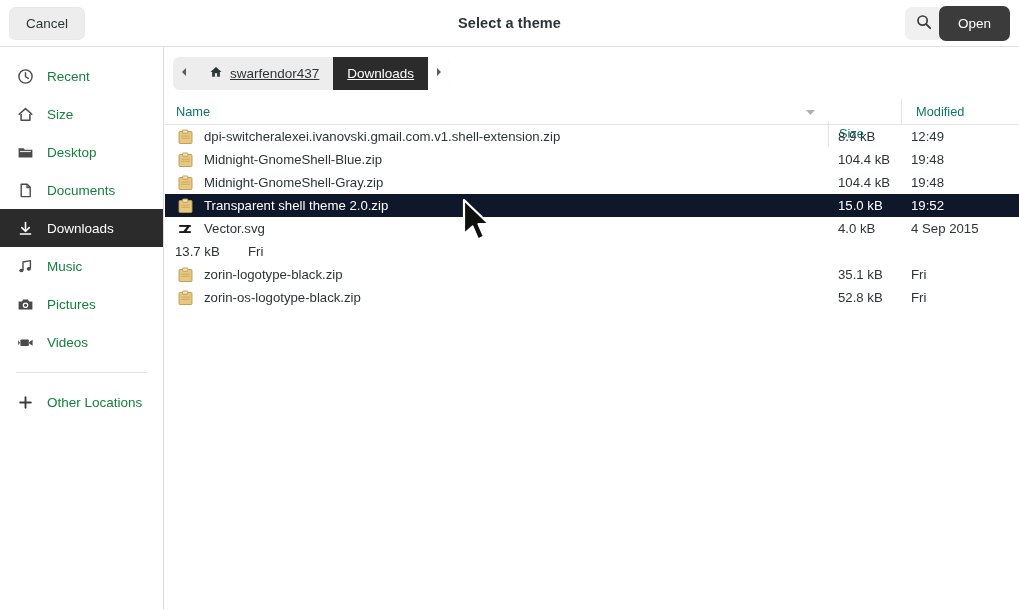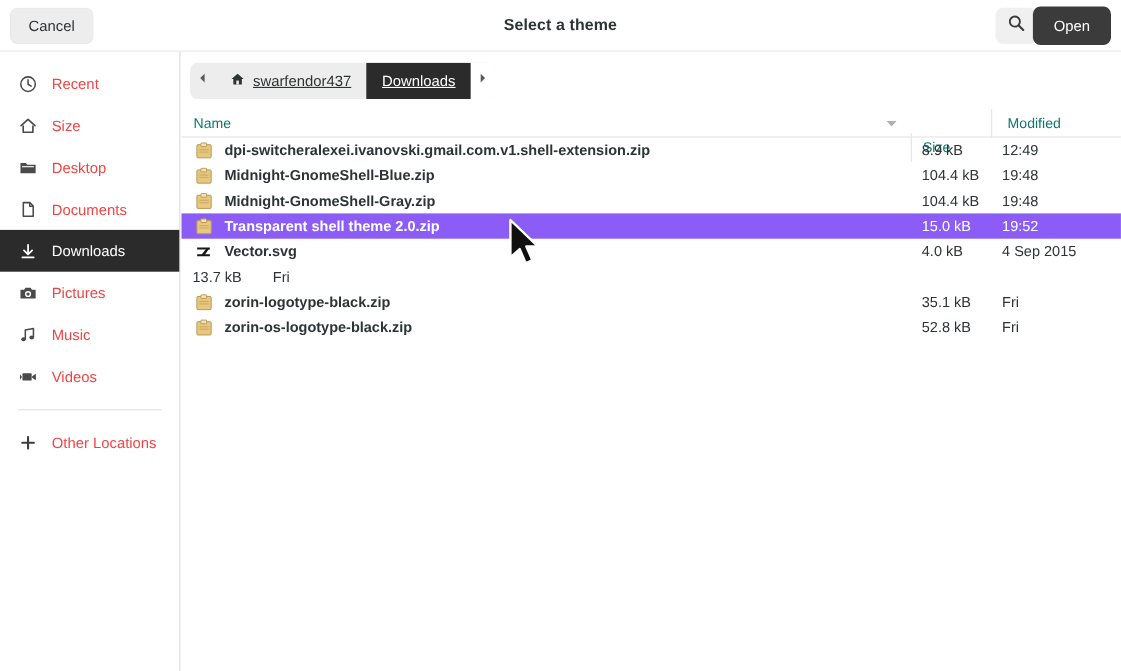--- a/index.html
+++ b/index.html
@@ -49,21 +49,21 @@
   
   .sidebar {
     position:absolute; left:0; top:47px; width:164px; height:563px;
     background:#ffffff;
     border-right:1px solid #dcdcdc;
     padding-top:10px;
   }
   .side-item {
     display:flex; align-items:center; height:38px;
     padding-left:17px; gap:13px;
-    font-size:13.5px; color:#ef4444; cursor:pointer;
+    font-size:13.5px; color:#15803d; cursor:pointer;
   }
   .side-item.selected { background:#2b2b2b; color:#ffffff; }
   .side-item .ico { width:17px; height:17px; display:flex; align-items:center; justify-content:center; flex:0 0 17px; }
   .side-item .ico svg { display:block; }
   .side-divider {
     height:1px; background:#e2e2e2; margin:11px 16px 10px 16px;
   }
 
   
   .content {
@@ -104,22 +104,22 @@
   .ch-name { flex:0 0 663px; padding-left:11px; display:flex; align-items:center; cursor:pointer; }
   .ch-sortico { margin-left:auto; margin-right:12px; }
   .ch-size { flex:0 0 73px; padding-left:10px; border-left:1px solid #e4e4e4; height:26px; display:flex; align-items:center; cursor:pointer;margin-top:44px; }
   .ch-mod  { flex:1 1 auto; padding-left:14px; border-left:1px solid #e4e4e4; height:26px; display:flex; align-items:center; cursor:pointer; }
 
   .rows { position:relative; }
   .row {
     display:flex; align-items:center; height:23px;
     font-size:13.2px; color:#2e3436; cursor:pointer;
   }
-  .row.selected { background:#8b5cf6; color:#ffffff; }
-  .r-name { flex:0 0 663px; display:flex; align-items:center; gap:10px; padding-left:11px; overflow:hidden; white-space:nowrap;font-weight:bold; }
+  .row.selected { background:#0f172a; color:#ffffff; }
+  .r-name { flex:0 0 663px; display:flex; align-items:center; gap:10px; padding-left:11px; overflow:hidden; white-space:nowrap; }
   .r-name .fico { width:18px; height:18px; flex:0 0 18px; display:flex; align-items:center; justify-content:center; }
   .r-size { flex:0 0 73px; padding-left:10px; white-space:nowrap; }
   .r-mod  { flex:1 1 auto; padding-left:10px; white-space:nowrap; }
 
   
   .cursor { position:absolute; left:462px; top:198px; pointer-events:none; z-index:50; }
 </style>
 </head>
 <body>
 
@@ -192,37 +192,37 @@
           <path d="M4.8 7.6 L8.5 11.3 L12.2 7.6" fill="none" stroke="#ffffff" stroke-width="1.6" stroke-linecap="round" stroke-linejoin="round"></path>
           <path d="M3.4 14.0 L13.6 14.0" fill="none" stroke="#ffffff" stroke-width="1.6" stroke-linecap="round"></path>
         </svg>
       </span>
       <span>Downloads</span>
     </div>
 
     <div class="side-item">
       <span class="ico">
         <svg width="17" height="17" viewBox="0 0 17 17">
+          <path d="M6.0 12.2 L6.0 4.0 L13.4 2.6 L13.4 10.6" fill="none" stroke="#4a4a4a" stroke-width="1.4" stroke-linejoin="round"></path>
+          <ellipse cx="4.4" cy="12.5" rx="2.1" ry="1.8" fill="#4a4a4a"></ellipse>
+          <ellipse cx="11.8" cy="10.9" rx="2.1" ry="1.8" fill="#4a4a4a"></ellipse>
+        </svg>
+      </span>
+      <span>Music</span>
+    </div>
+
+    <div class="side-item">
+      <span class="ico">
+        <svg width="17" height="17" viewBox="0 0 17 17">
           <path d="M1.6 5.4 L5.0 5.4 L6.1 3.6 L10.9 3.6 L12.0 5.4 L15.4 5.4 L15.4 13.4 L1.6 13.4 Z" fill="#4a4a4a"></path>
           <circle cx="8.5" cy="9.3" r="2.8" fill="#ffffff"></circle>
           <circle cx="8.5" cy="9.3" r="1.5" fill="#4a4a4a"></circle>
         </svg>
       </span>
       <span>Pictures</span>
-    </div>
-
-    <div class="side-item">
-      <span class="ico">
-        <svg width="17" height="17" viewBox="0 0 17 17">
-          <path d="M6.0 12.2 L6.0 4.0 L13.4 2.6 L13.4 10.6" fill="none" stroke="#4a4a4a" stroke-width="1.4" stroke-linejoin="round"></path>
-          <ellipse cx="4.4" cy="12.5" rx="2.1" ry="1.8" fill="#4a4a4a"></ellipse>
-          <ellipse cx="11.8" cy="10.9" rx="2.1" ry="1.8" fill="#4a4a4a"></ellipse>
-        </svg>
-      </span>
-      <span>Music</span>
     </div>
 
     <div class="side-item">
       <span class="ico">
         <svg width="17" height="17" viewBox="0 0 17 17">
           <rect x="3.4" y="5.4" width="8.4" height="6.6" rx="0.8" fill="#4a4a4a"></rect>
           <path d="M12.2 8.0 L15.6 5.7 L15.6 11.7 L12.2 9.4 Z" fill="#4a4a4a"></path>
           <path d="M1.2 6.2 L1.2 11.2 L3.0 8.7 Z" fill="#4a4a4a"></path>
         </svg>
       </span>

